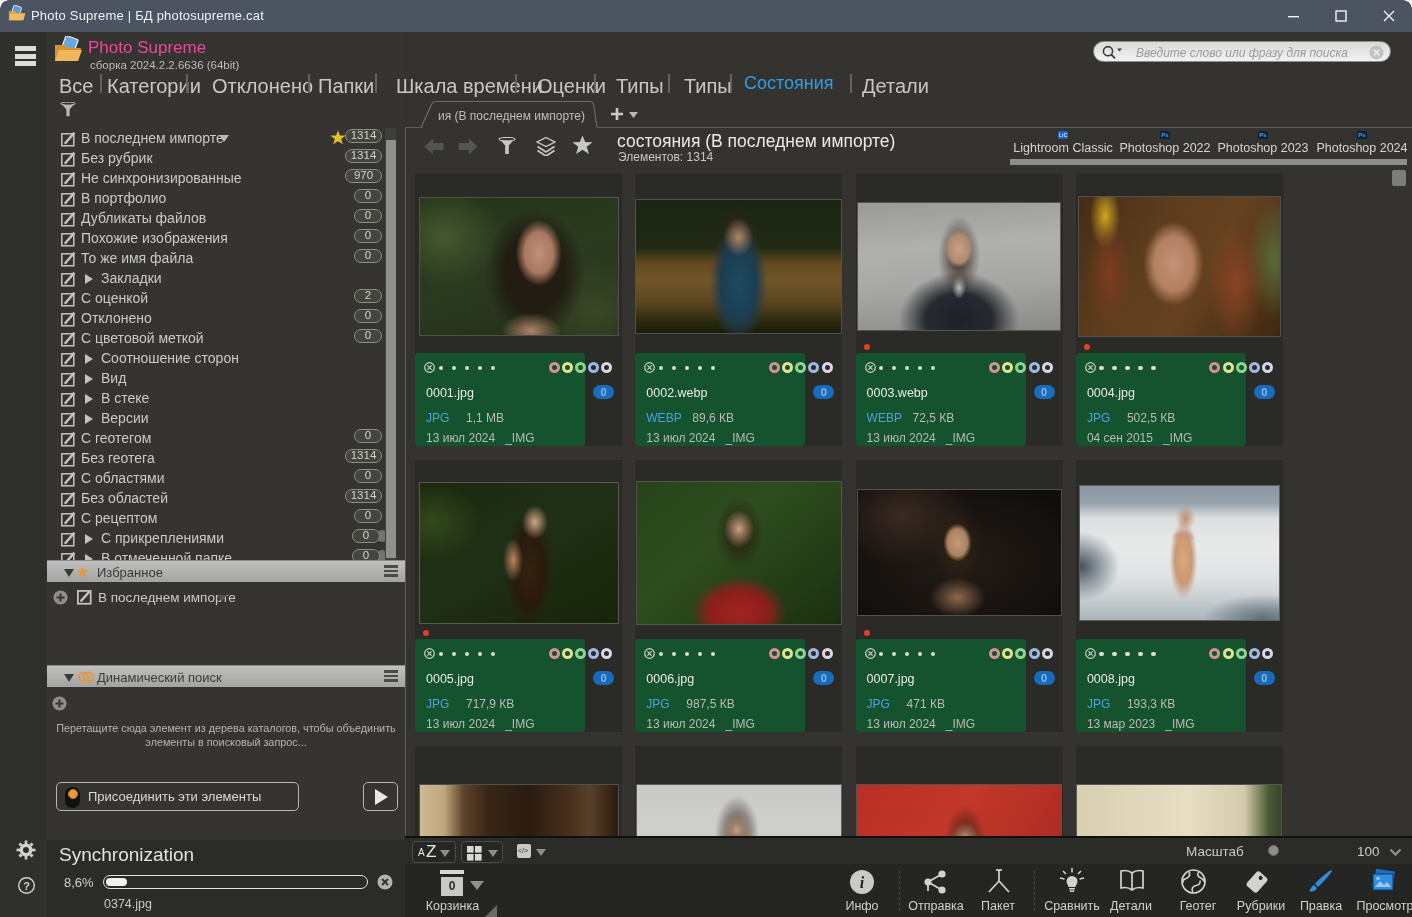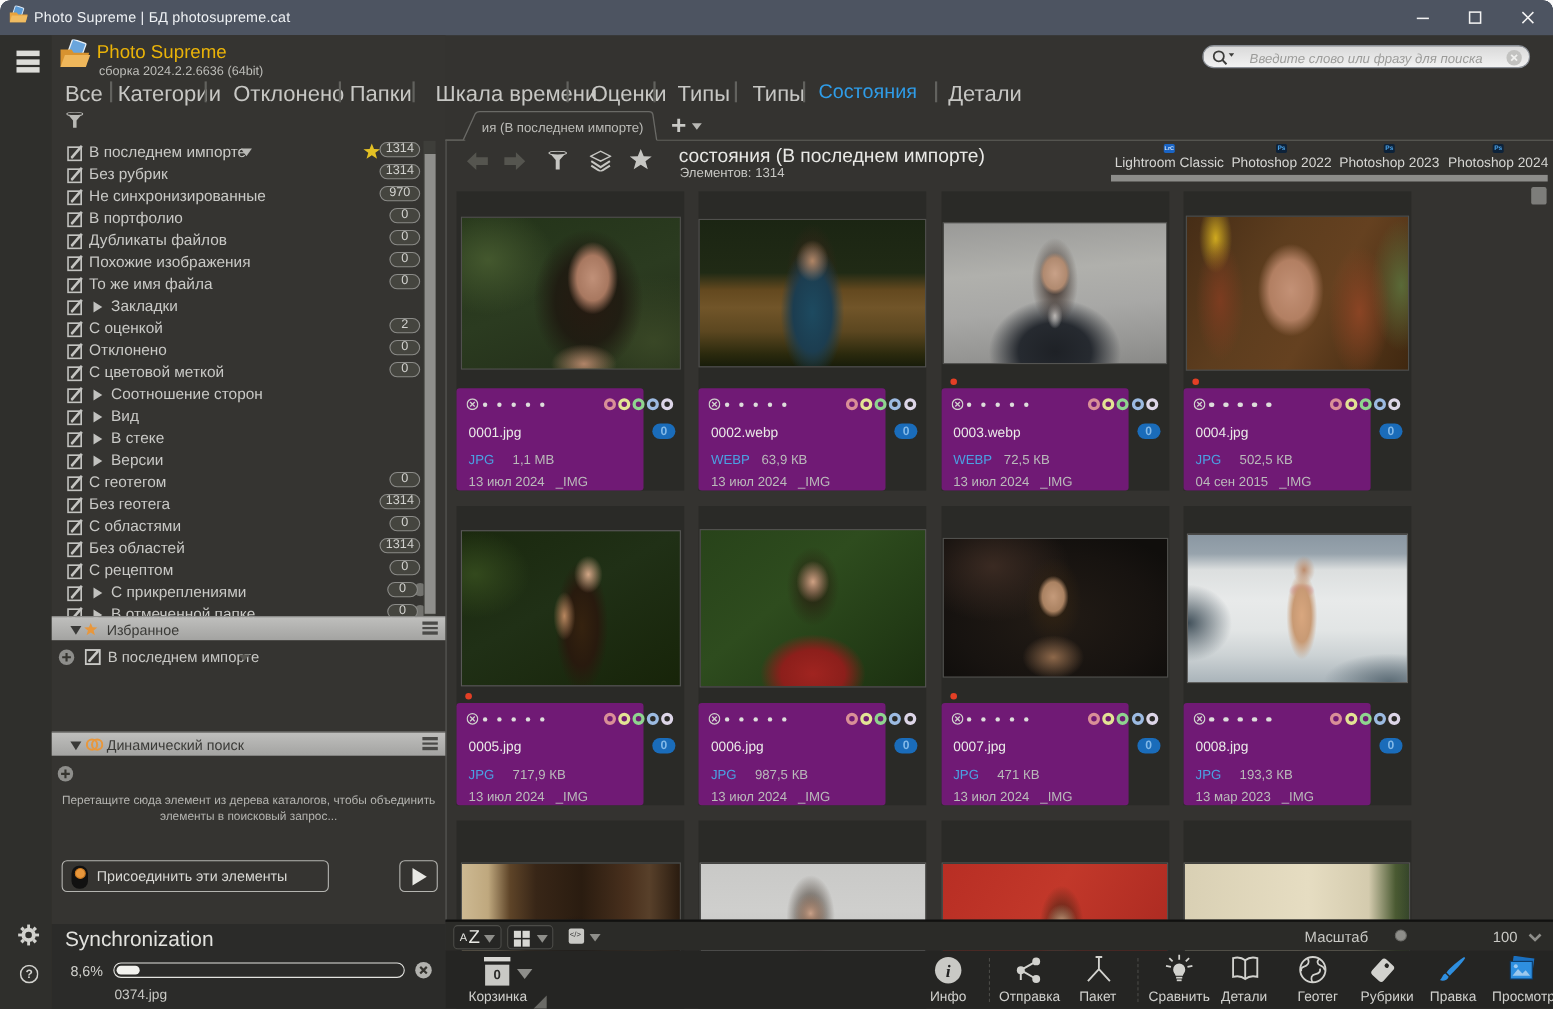--- a/index.html
+++ b/index.html
@@ -13,21 +13,21 @@
   .wbtn { position:absolute; top:0; width:46px; height:32px; }
   #corner-tr { position:absolute; right:0; top:0; width:9px; height:9px;
     background:radial-gradient(circle at 0 9px, #4d5461 8.5px, #fafafa 9px); }
 
   
   #leftrail { position:absolute; left:0; top:32px; width:47px; height:885px; background:#2f2f2c; }
   .hbar { position:absolute; left:15px; width:21px; height:5px; background:#dcdcd8; }
 
   
   #sidebar { position:absolute; left:47px; top:32px; width:358px; height:885px; background:#353431; }
-  #appname { position:absolute; left:41px; top:6px; font-size:17px; color:#eab308; }
+  #appname { position:absolute; left:41px; top:6px; font-size:17px; color:#ec4899; }
   #appver { position:absolute; left:43px; top:27px; font-size:11.5px; color:#bdbdb9; }
 
   
   .ttab { position:absolute; top:75px; font-size:20px; color:#c7c7c4; white-space:nowrap; }
   .tsep { position:absolute; top:74px; width:2px; height:19px; background:#62625e; }
   .ttab.active { color:#2f9ce7; font-size:18px; top:72.5px; }
 
   
   .srow { position:absolute; left:0; height:20px; width:357px; }
   .srow .cb { position:absolute; left:14px; top:3px; }
@@ -52,21 +52,21 @@
   
   #panel-vline { position:absolute; left:405px; top:127px; width:1px; height:710px; background:#5c5c58; }
   .panel-hline { position:absolute; top:127px; height:1px; background:#5c5c58; }
 
   
   #doctab-text { position:absolute; left:438px; top:109px; font-size:12px; color:#bcbcb8; }
 
   
   .cell { position:absolute; width:207px; height:272px; background:#2a2a27; }
   .photo { position:absolute; overflow:hidden; background-clip:padding-box; }
-  .card { position:absolute; left:0; top:179px; width:170px; height:93px; background:#701a75; border-radius:3px; }
+  .card { position:absolute; left:0; top:179px; width:170px; height:93px; background:#14532d; border-radius:3px; }
   .cxicon { position:absolute; left:9px; top:9px; }
   .dot { position:absolute; top:12.5px; width:4.2px; height:4.2px; border-radius:50%; background:#dddddb; }
   .ring { position:absolute; top:9px; width:11px; height:11px; border-radius:50%; }
   .fname { position:absolute; left:11px; top:33px; font-size:12.5px; color:#eaeae8; }
   .badge { position:absolute; left:178px; top:31.5px; width:21px; height:14px; background:#1a6cba;
      border-radius:7px; color:#83b9e8; font-size:11px; font-weight:bold; text-align:center; line-height:14px; }
   .ftype { position:absolute; left:11px; top:58px; font-size:12px; color:#4ba1e3; }
   .fsize { position:absolute; top:58px; font-size:12px; color:#bababa; }
   .fdate { position:absolute; left:11px; top:78px; font-size:12px; color:#bababa; }
   .reddot { position:absolute; left:8px; top:170px; width:6px; height:6px; border-radius:50%; background:#e33f25; }
@@ -610,21 +610,21 @@
 <div class="dot" style="left:62.5px"></div>
 <div class="dot" style="left:75.5px"></div>
 <div class="ring" style="left:133.5px;border:3px solid #d98f97;"></div>
 <div class="ring" style="left:146.7px;border:3px solid #e3e394;"></div>
 <div class="ring" style="left:159.9px;border:3px solid #8fd48f;"></div>
 <div class="ring" style="left:173.1px;border:3px solid #9cbbe2;"></div>
 <div class="ring" style="left:186.3px;border:3px solid #ddd6e8;"></div>
 <div class="fname">0002.webp</div>
 <div class="badge">0</div>
 <div class="ftype">WEBP</div>
-<div class="fsize" style="left:57px">63,9 КВ</div>
+<div class="fsize" style="left:57px">89,6 КВ</div>
 <div class="fdate">13 июл 2024&nbsp;&nbsp;&nbsp;_IMG</div>
       </div>
     </div>
 <div class="cell" style="left:855.6px;top:174px">
       <div class="photo p3" style="left:1.5px;top:28px;width:204px;height:129px;"></div>
 <div class="card">
         <svg class="cxicon" width="11" height="11" viewBox="0 0 11 11">
 <circle cx="5.5" cy="5.5" r="4.8" fill="none" stroke="#cfcfcc" stroke-width="1.2"></circle>
 <path d="M3.4 3.4 L7.6 7.6 M7.6 3.4 L3.4 7.6" stroke="#cfcfcc" stroke-width="1.2"></path>
         </svg>

